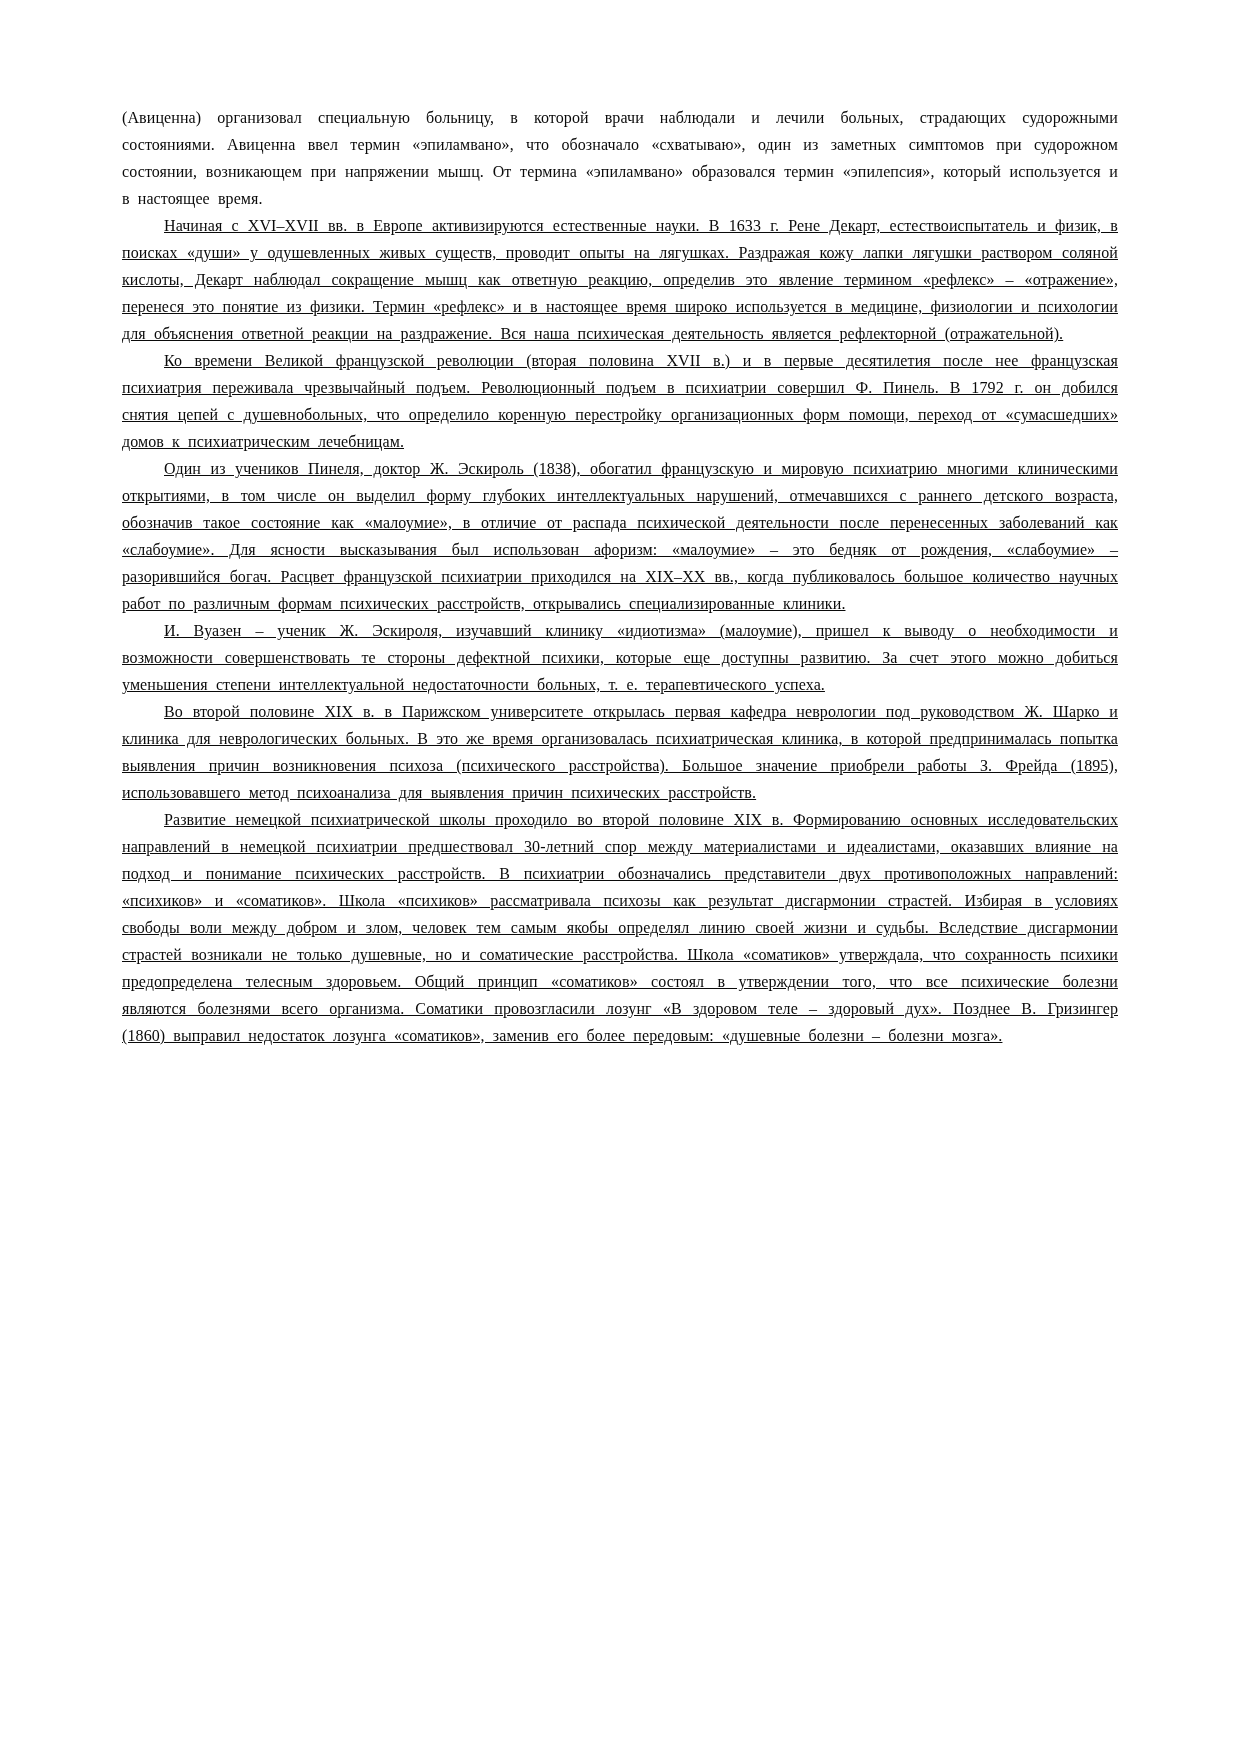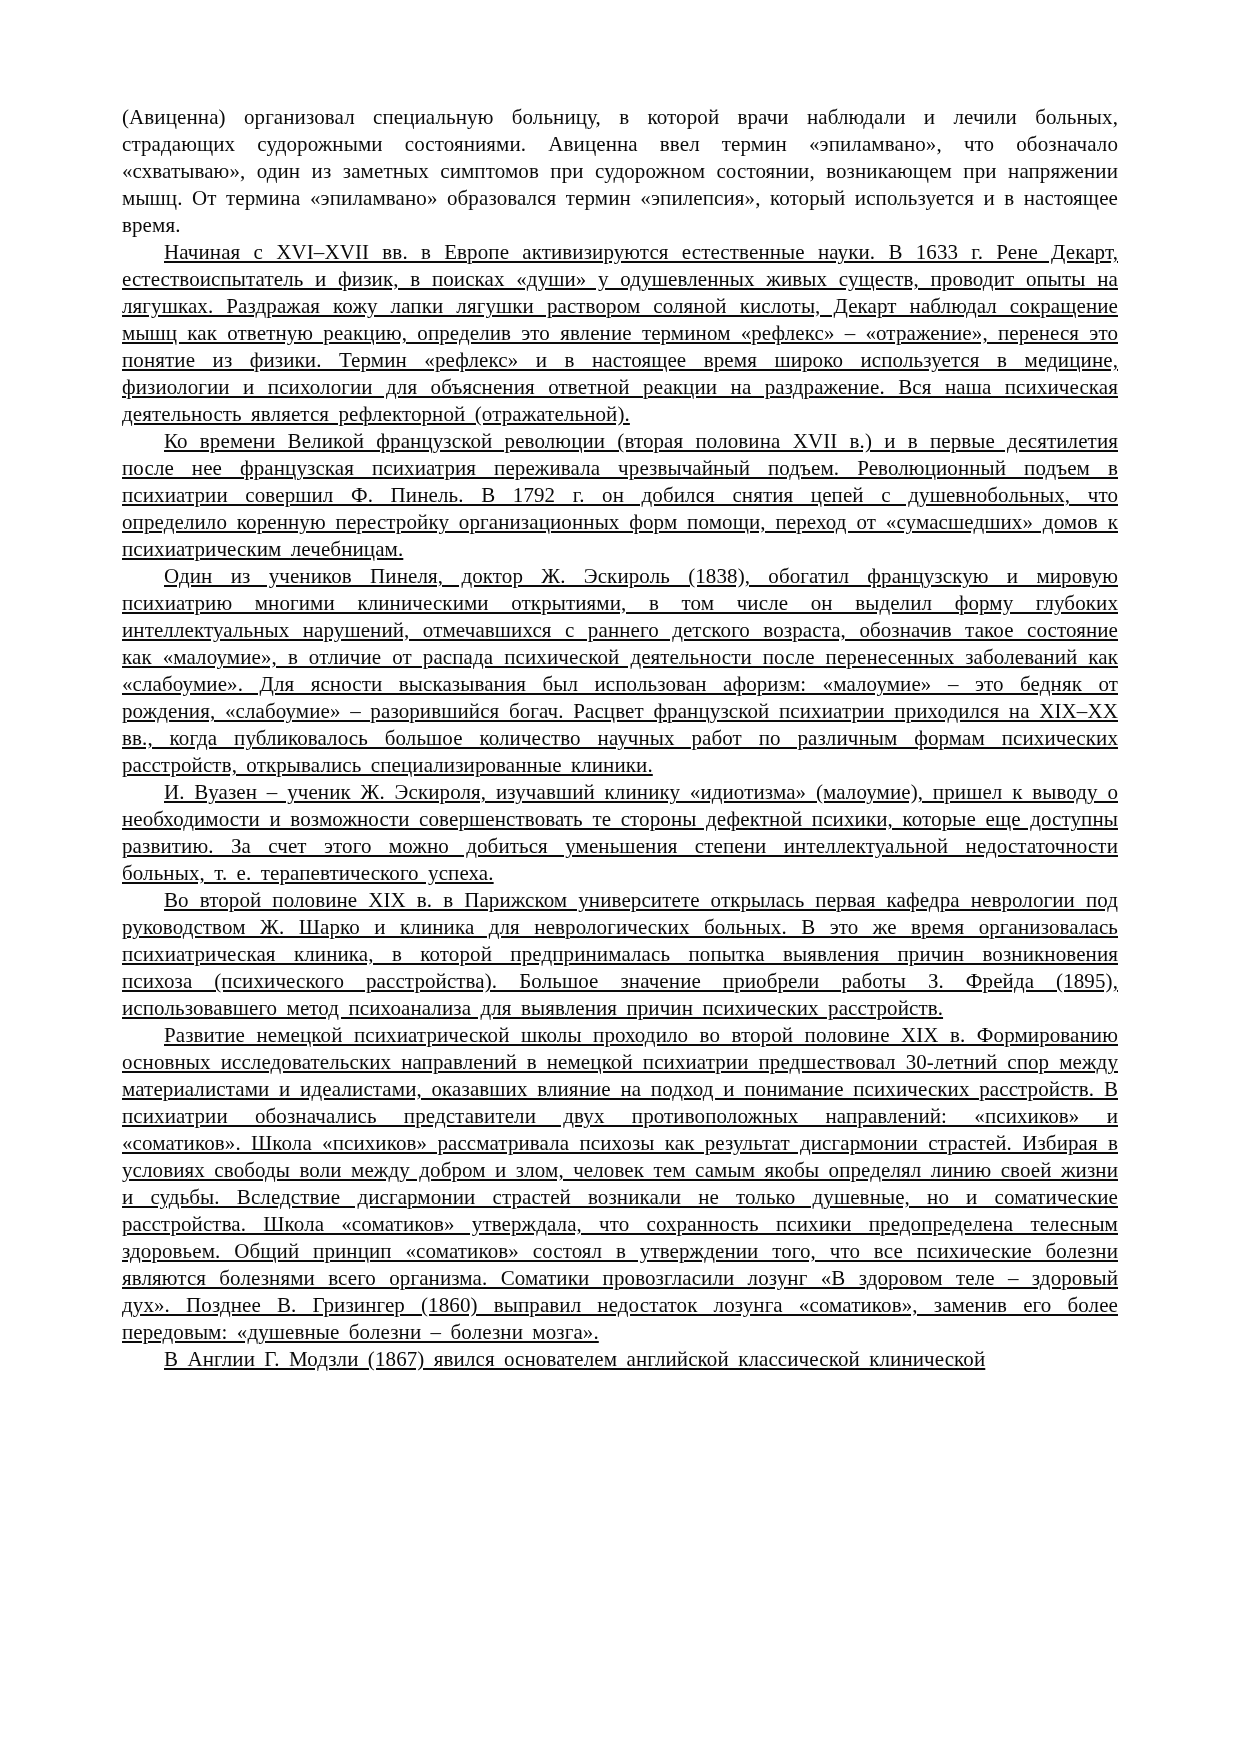--- a/index.html
+++ b/index.html
@@ -16,21 +16,21 @@
     padding: 104px 122px 0 122px;
     overflow: hidden;
   }
   .text-block {
     width: 996px;
   }
   .text-block p {
     margin: 0;
     padding: 0;
     font-family: "Liberation Serif", "DejaVu Serif", serif;
-    font-size: 21px;
+    font-size: 16px;
     line-height: 27px;
     color: #0a0a0a;
     text-align: justify;
     word-spacing: 4px;
     letter-spacing: 0.1px;
   }
   .text-block p.indent {
     text-indent: 42px;
     text-decoration: underline;
   }
@@ -40,15 +40,14 @@
 
 <div class="page">
   <div class="text-block">
     <p>(Авиценна) организовал специальную больницу, в которой врачи наблюдали и лечили больных, страдающих судорожными состояниями. Авиценна ввел термин «эпиламвано», что обозначало «схватываю», один из заметных симптомов при судорожном состоянии, возникающем при напряжении мышц. От термина «эпиламвано» образовался термин «эпилепсия», который используется и в настоящее время.</p>
     <p class="indent">Начиная с XVI–XVII вв. в Европе активизируются естественные науки. В 1633 г. Рене Декарт, естествоиспытатель и физик, в поисках «души» у одушевленных живых существ, проводит опыты на лягушках. Раздражая кожу лапки лягушки раствором соляной кислоты, Декарт наблюдал сокращение мышц как ответную реакцию, определив это явление термином «рефлекс» – «отражение», перенеся это понятие из физики. Термин «рефлекс» и в настоящее время широко используется в медицине, физиологии и психологии для объяснения ответной реакции на раздражение. Вся наша психическая деятельность является рефлекторной (отражательной).</p>
     <p class="indent">Ко времени Великой французской революции (вторая половина XVII в.) и в первые десятилетия после нее французская психиатрия переживала чрезвычайный подъем. Революционный подъем в психиатрии совершил Ф. Пинель. В 1792 г. он добился снятия цепей с душевнобольных, что определило коренную перестройку организационных форм помощи, переход от «сумасшедших» домов к психиатрическим лечебницам.</p>
     <p class="indent">Один из учеников Пинеля, доктор Ж. Эскироль (1838), обогатил французскую и мировую психиатрию многими клиническими открытиями, в том числе он выделил форму глубоких интеллектуальных нарушений, отмечавшихся с раннего детского возраста, обозначив такое состояние как «малоумие», в отличие от распада психической деятельности после перенесенных заболеваний как «слабоумие». Для ясности высказывания был использован афоризм: «малоумие» – это бедняк от рождения, «слабоумие» – разорившийся богач. Расцвет французской психиатрии приходился на XIX–XX вв., когда публиковалось большое количество научных работ по различным формам психических расстройств, открывались специализированные клиники.</p>
     <p class="indent">И. Вуазен – ученик Ж. Эскироля, изучавший клинику «идиотизма» (малоумие), пришел к выводу о необходимости и возможности совершенствовать те стороны дефектной психики, которые еще доступны развитию. За счет этого можно добиться уменьшения степени интеллектуальной недостаточности больных, т. е. терапевтического успеха.</p>
     <p class="indent">Во второй половине XIX в. в Парижском университете открылась первая кафедра неврологии под руководством Ж. Шарко и клиника для неврологических больных. В это же время организовалась психиатрическая клиника, в которой предпринималась попытка выявления причин возникновения психоза (психического расстройства). Большое значение приобрели работы З. Фрейда (1895), использовавшего метод психоанализа для выявления причин психических расстройств.</p>
     <p class="indent">Развитие немецкой психиатрической школы проходило во второй половине XIX в. Формированию основных исследовательских направлений в немецкой психиатрии предшествовал 30-летний спор между материалистами и идеалистами, оказавших влияние на подход и понимание психических расстройств. В психиатрии обозначались представители двух противоположных направлений: «психиков» и «соматиков». Школа «психиков» рассматривала психозы как результат дисгармонии страстей. Избирая в условиях свободы воли между добром и злом, человек тем самым якобы определял линию своей жизни и судьбы. Вследствие дисгармонии страстей возникали не только душевные, но и соматические расстройства. Школа «соматиков» утверждала, что сохранность психики предопределена телесным здоровьем. Общий принцип «соматиков» состоял в утверждении того, что все психические болезни являются болезнями всего организма. Соматики провозгласили лозунг «В здоровом теле – здоровый дух». Позднее В. Гризингер (1860) выправил недостаток лозунга «соматиков», заменив его более передовым: «душевные болезни – болезни мозга».</p>
-    <p class="indent">В Англии Г. Модзли (1867) явился основателем английской классической клинической</p>
   </div>
 </div>
 
 </body></html>

